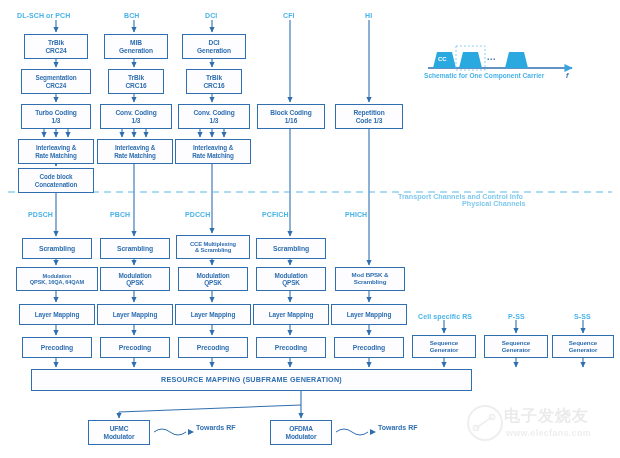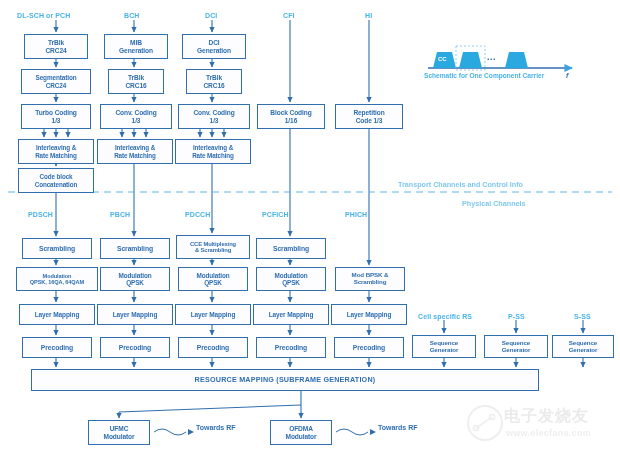--- a/index.html
+++ b/index.html
@@ -248,21 +248,21 @@
         <span>1/16</span>
       </span>
     </div>
   <div class="node" style="left:335px;top:104px;width:68px;height:25px;font-size:6.6px;">
       <span>
         <span>Repetition</span>
         <span>Code 1/3</span>
       </span>
     </div>
 
-  <div class="plane-label" style="left:398px;top:180px;">Transport Channels and Control Info</div>
+  <div class="plane-label" style="left:398px;top:192px;">Transport Channels and Control Info</div>
   <div class="plane-label" style="left:462px;top:199px;">Physical Channels</div>
 
   <div class="chan-label" style="left:28px;top:211px;">PDSCH</div>
   <div class="chan-label" style="left:110px;top:211px;">PBCH</div>
   <div class="chan-label" style="left:185px;top:211px;">PDCCH</div>
   <div class="chan-label" style="left:262px;top:211px;">PCFICH</div>
   <div class="chan-label" style="left:345px;top:211px;">PHICH</div>
 
   <div class="chan-label" style="left:418px;top:313px;">Cell specific RS</div>
   <div class="chan-label" style="left:508px;top:313px;">P-SS</div>
@@ -360,21 +360,21 @@
         <span>Generator</span>
       </span>
     </div>
   <div class="node" style="left:552px;top:335px;width:62px;height:23px;font-size:6.2px;">
       <span>
         <span>Sequence</span>
         <span>Generator</span>
       </span>
     </div>
 
-  <div class="node" style="left:31px;top:369px;width:508px;height:22px;font-size:7.2px;letter-spacing:0.2px;">
+  <div class="node" style="left:31px;top:369px;width:441px;height:22px;font-size:7.2px;letter-spacing:0.2px;">
     <span>RESOURCE MAPPING (SUBFRAME GENERATION)</span>
   </div>
 
   <div class="node" style="left:88px;top:420px;width:62px;height:25px;font-size:6.6px;">
       <span>
         <span>UFMC</span>
         <span>Modulator</span>
       </span>
     </div>
   <div class="node" style="left:270px;top:420px;width:62px;height:25px;font-size:6.6px;">

